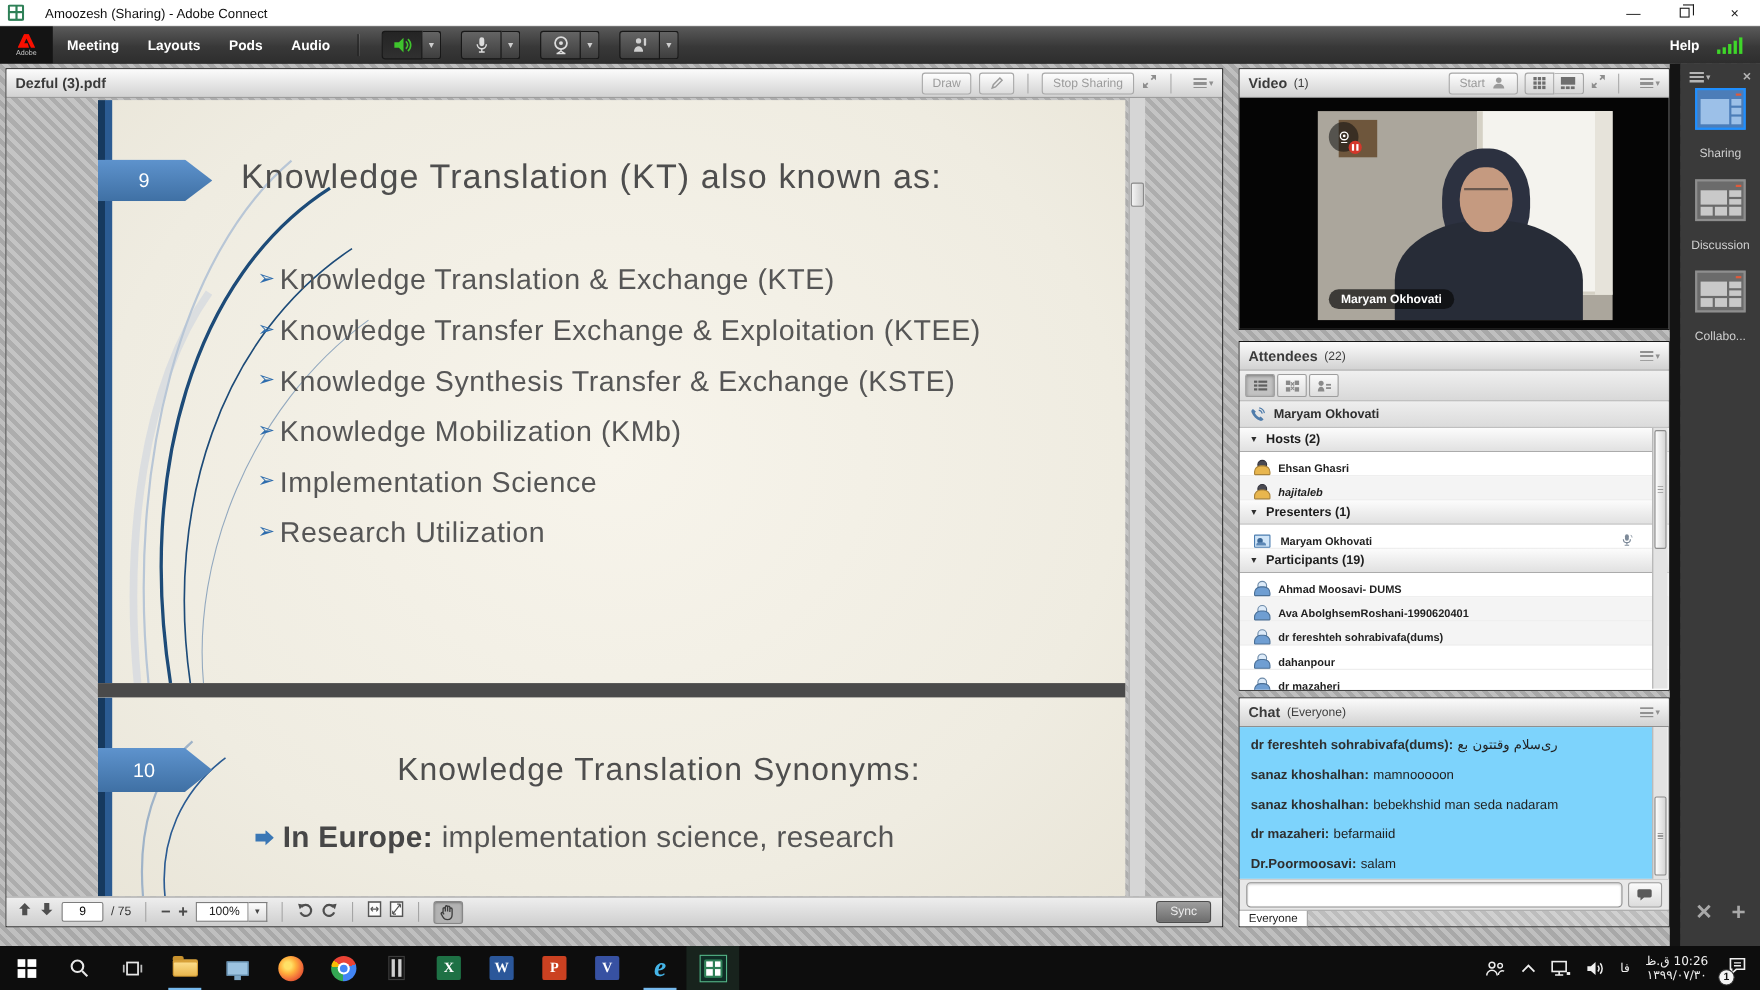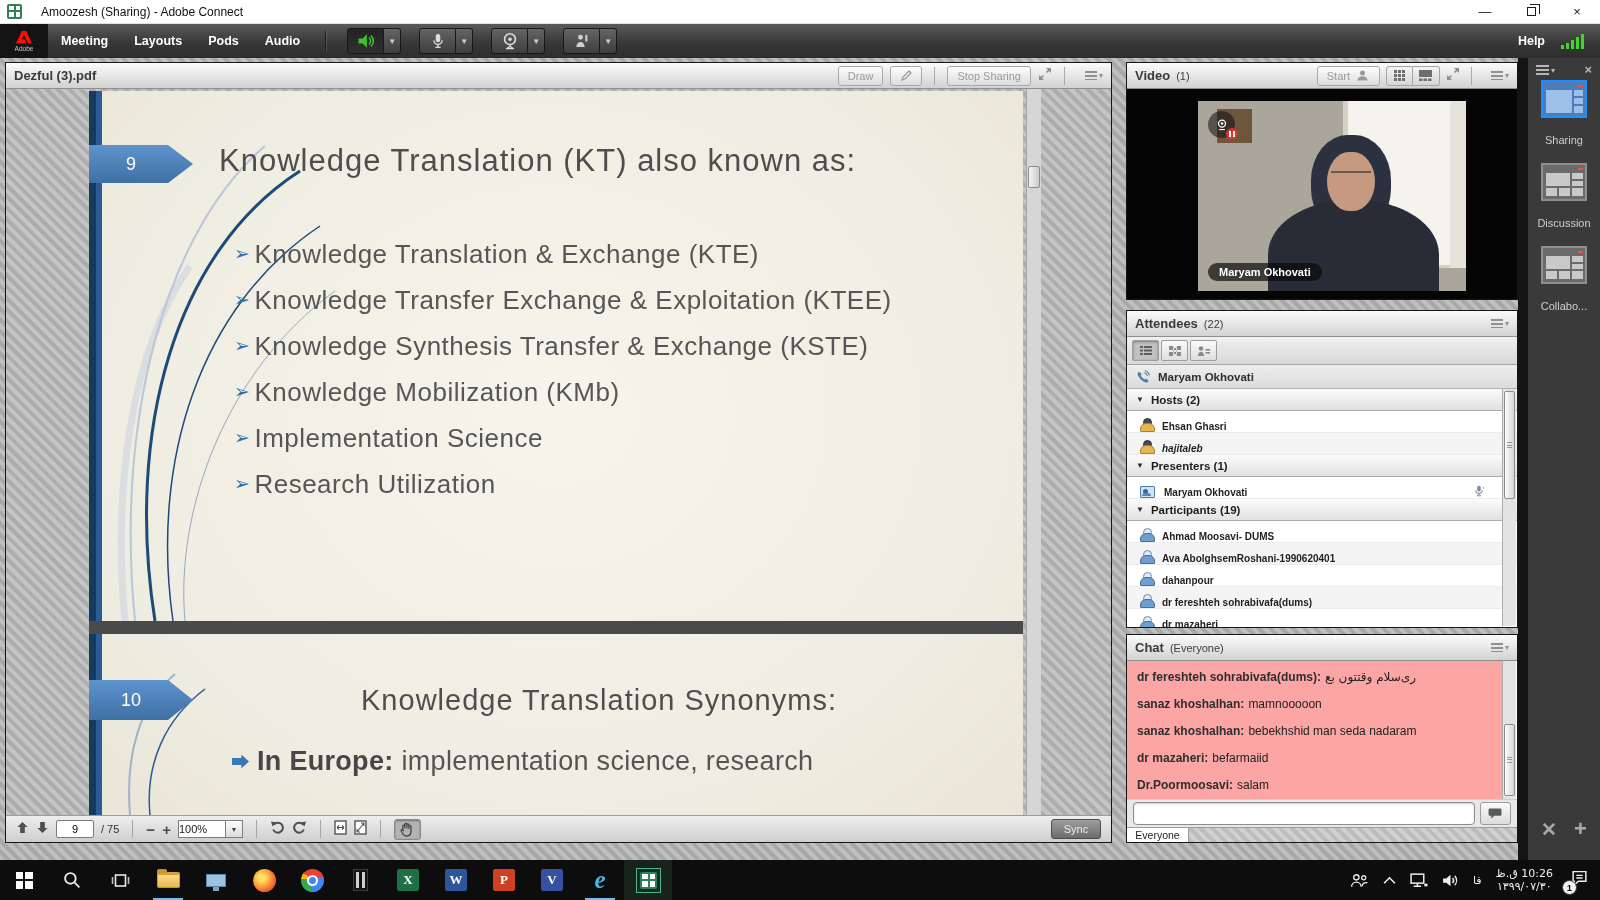--- a/index.html
+++ b/index.html
@@ -65,21 +65,21 @@
 .arr10{width:17px;height:14px;background:#3a77b5;clip-path:polygon(0 25%,55% 25%,55% 0,100% 50%,55% 100%,55% 75%,0 75%);margin-right:8px}
 .curves{position:absolute;left:6px;bottom:0;pointer-events:none}
 .pdf-scroll{position:absolute;left:1020px;top:0;bottom:0;width:15px;background:#d6d6d6;border-left:1px solid #a5a5a5}
 .pdf-thumb{position:absolute;left:1px;top:77px;width:12px;height:22px;background:linear-gradient(90deg,#f4f4f4,#cbcbcb);border:1px solid #8a8a8a;border-radius:2px}
 .share-toolbar{position:absolute;left:0;right:0;bottom:0;height:27px;background:linear-gradient(#eeeeee,#cecece);border-top:1px solid #9c9c9c;display:flex;align-items:center;padding:0 10px;gap:7px}
 .page-box{width:38px;height:18px;background:#fff;border:1px solid #7d7d7d;border-radius:2px;font-size:11px;text-align:center;font-family:"Liberation Sans",sans-serif}
 .ttext{font-size:11px;color:#333}
 .tb-sep{width:1px;height:18px;background:#a5a5a5;margin:0 6px}
 .tb-glyph{color:#4a4a4a;font-weight:bold;font-size:15px;line-height:15px}
 .zoom-box{display:flex}
-.zoom-val{width:48px;height:18px;background:#fff;border:1px solid #7d7d7d;font-size:11px;display:flex;align-items:center;padding-left:0;color:#222}
+.zoom-val{width:48px;height:18px;background:#fff;border:1px solid #7d7d7d;font-size:11px;display:flex;align-items:center;padding-left:11px;color:#222}
 .zoom-drop{width:17px;height:18px;border:1px solid #7d7d7d;border-left:none;background:linear-gradient(#fdfdfd,#dcdcdc);font-size:7px;display:flex;align-items:center;justify-content:center;color:#444}
 .hand-btn{width:27px;height:21px;background:#b3b3b3;border:1px solid #878787;border-radius:3px;display:flex;align-items:center;justify-content:center;box-shadow:inset 0 1px 2px rgba(0,0,0,.35)}
 .sync-btn{margin-left:auto;width:50px;height:20px;background:linear-gradient(#9e9e9e,#6d6d6d);border:1px solid #4d4d4d;border-radius:3px;color:#ececec;font-size:11px;display:flex;align-items:center;justify-content:center}
 
 #video-pod{left:1126px;top:4px;width:392px;height:238px}
 .vbtn{width:27px;height:20px;border:1px solid #a5a5a5;background:linear-gradient(#f4f4f4,#d6d6d6);display:flex;align-items:center;justify-content:center}
 .vbtn.l{border-radius:3px 0 0 3px}.vbtn.r{border-radius:0 3px 3px 0;border-left:none}
 .video-body{position:absolute;top:26px;left:0;right:0;bottom:0;background:#050505}
 .cam{position:absolute;left:71px;top:12px;width:268px;height:190px;overflow:hidden;background:#aba69c}
 .cam-window{position:absolute;left:54%;top:0;width:46%;height:88%;background:#f4f3ee;border-left:5px solid #d5d1c5;box-shadow:inset -16px 0 0 #e6e3da,inset 0 -3px 0 #d5d1c5}
@@ -114,21 +114,21 @@
 .pres-ico{width:15px;height:12px;border:1px solid #4a7cb0;background:#cfe4f7;border-radius:1px;position:relative;flex:0 0 15px}
 .pres-ico::before{content:"";position:absolute;left:2px;top:2px;width:5px;height:5px;border-radius:50%;background:#3b6796}
 .pres-ico::after{content:"";position:absolute;left:1px;bottom:1px;width:9px;height:3px;border-radius:3px 3px 0 0;background:#5d88b6}
 .mic-right{margin-left:auto;margin-right:22px}
 .att-scroll{position:absolute;top:78px;right:1px;width:14px;bottom:1px;background:#e3e3e3;border-left:1px solid #aeaeae}
 .sb-thumb{position:absolute;left:1px;width:11px;background:linear-gradient(90deg,#fdfdfd,#d5d5d5);border:1px solid #8c8c8c;border-radius:2px}
 .sb-thumb::after{content:"";position:absolute;left:2px;right:2px;top:calc(50% - 3px);height:6px;background:repeating-linear-gradient(#9a9a9a 0 1px,transparent 1px 2.5px)}
 .att-thumb{top:2px;height:108px}
 
 #chat-pod{left:1126px;top:576px;width:392px;height:209px}
-.chat-msgs{position:absolute;top:26px;left:0;right:15px;bottom:43px;background:#fca5a5;padding:3px 10px;overflow:hidden}
+.chat-msgs{position:absolute;top:26px;left:0;right:15px;bottom:43px;background:#7dd3fc;padding:3px 10px;overflow:hidden}
 .chat-msg{font-size:12px;color:#222;line-height:27px;white-space:nowrap}
 .chat-msg b{color:#2e2e2e;margin-right:4px}
 .fa{font-family:"DejaVu Sans",sans-serif}
 .chat-scroll{position:absolute;top:26px;right:1px;width:14px;bottom:43px;background:#e3e3e3;border-left:1px solid #aeaeae}
 .chat-thumb{bottom:3px;height:72px}
 .chat-input-row{position:absolute;left:0;right:0;bottom:15px;height:28px;background:#e8e8e8;border-top:1px solid #cdcdcd;display:flex;align-items:center;padding:0 6px;gap:5px}
 .chat-input{flex:1;height:23px;background:#fff;border:1px solid #8d8d8d;border-radius:4px;box-shadow:inset 0 1px 2px rgba(0,0,0,.2);font-size:12px;padding:0 6px;font-family:"Liberation Sans",sans-serif}
 .send-btn{width:31px;height:23px;border:1px solid #9c9c9c;border-radius:3px;background:linear-gradient(#fbfbfb,#dcdcdc);display:flex;align-items:center;justify-content:center}
 .chat-tabs{position:absolute;left:0;right:0;bottom:0;height:15px;background:repeating-linear-gradient(45deg,#d0d0d0 0 4px,#bdbdbd 4px 8px);border-top:1px solid #9d9d9d;display:flex}
 .chat-tab{width:62px;background:#fff;border-right:1px solid #9d9d9d;font-size:10.5px;color:#1f1f1f;display:flex;align-items:center;justify-content:center}
@@ -561,27 +561,27 @@
             <span>Participants (19)</span>
           </div>
         <div class="mem-row">
             <span class="pic part"></span>
             <span>Ahmad Moosavi- DUMS</span>
           </div>
         <div class="mem-row alt">
             <span class="pic part"></span>
             <span>Ava AbolghsemRoshani-1990620401</span>
           </div>
+        <div class="mem-row alt">
+            <span class="pic part"></span>
+            <span>dr fereshteh sohrabivafa(dums)</span>
+          </div>
         <div class="mem-row">
             <span class="pic part"></span>
             <span>dahanpour</span>
-          </div>
-        <div class="mem-row alt">
-            <span class="pic part"></span>
-            <span>dr fereshteh sohrabivafa(dums)</span>
           </div>
         <div class="mem-row">
             <span class="pic part"></span>
             <span>dr mazaheri</span>
           </div>
       </div>
       <div class="att-scroll">
         <div class="sb-thumb att-thumb"></div>
       </div>
     </div>

